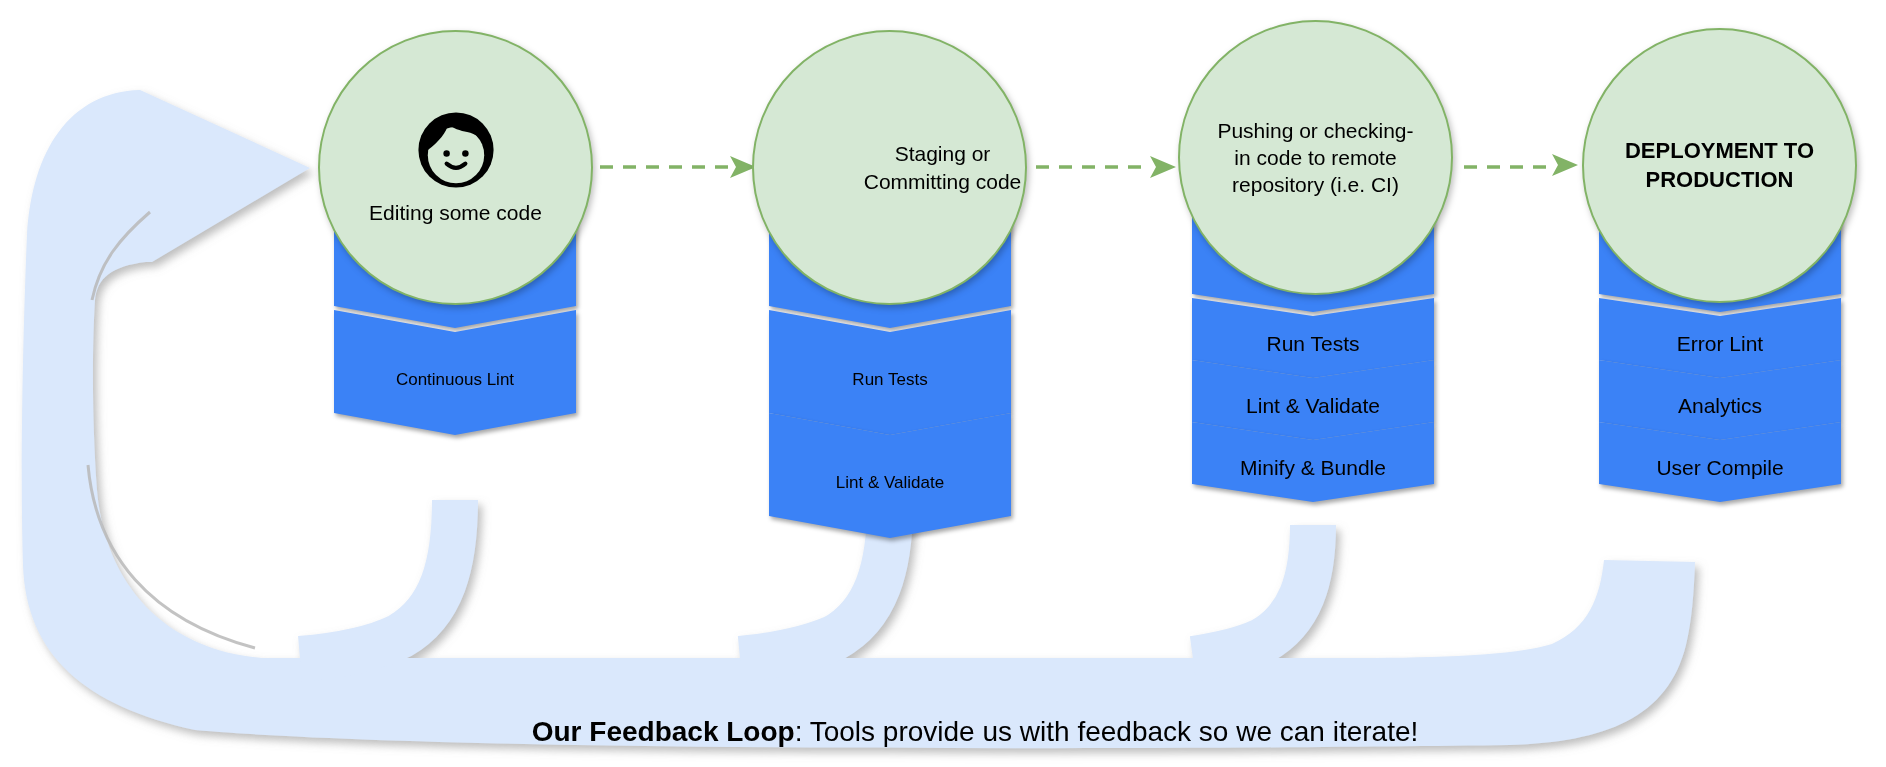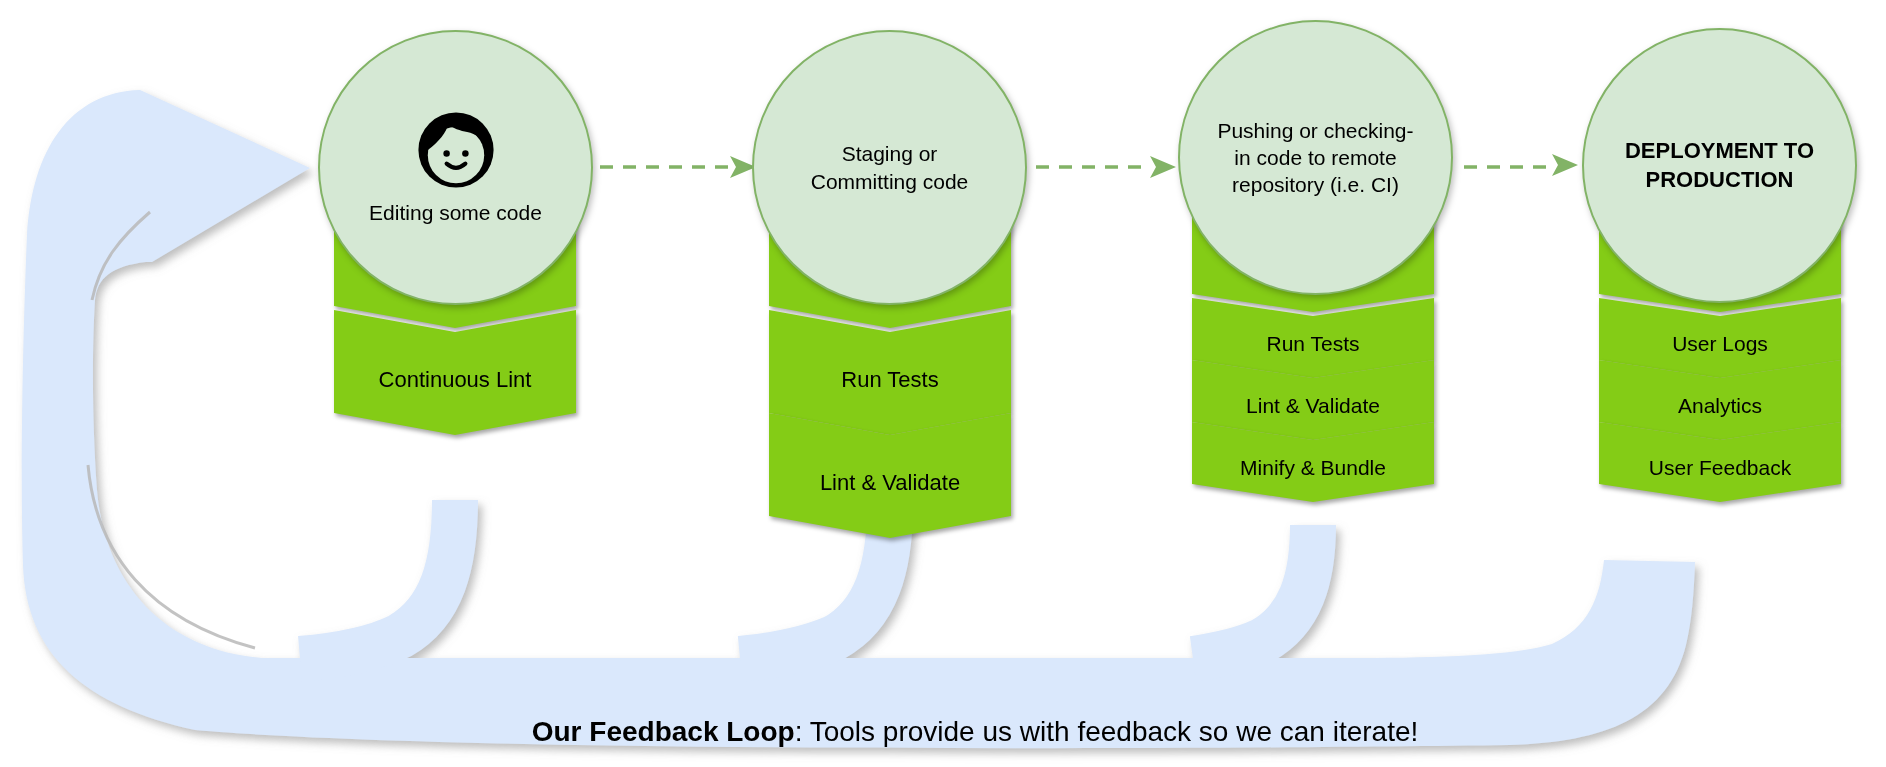--- a/index.html
+++ b/index.html
@@ -23,38 +23,38 @@
     box-sizing:border-box;
     display:flex;flex-direction:column;
     align-items:center;justify-content:center;
     text-align:center;
     font-size:21px;line-height:1.3;
     z-index:5;
     filter:drop-shadow(2px 3px 3px rgba(0,0,0,0.25));
   }
   .circle .lbl{display:block;}
   .c1{left:318px;top:30px;}
-  .c2{left:752px;top:30px;}
+  .c2{left:752px;top:30px;align-items:flex-end;}
   .c3{left:1178px;top:20px;}
   .c4{left:1582px;top:28px;font-weight:bold;font-size:22px;}
   .c1 .lbl{max-width:220px;}
   .c2 .lbl{max-width:165px;}
   .c3 .lbl{max-width:205px;}
   .c4 .lbl{max-width:215px;}
   .face{width:82px;height:82px;margin-bottom:8px;}
 
   
   .segw{position:absolute;filter:drop-shadow(2px 3px 2px rgba(0,0,0,0.35));z-index:3;}
   .seg{
     width:100%;height:100%;
-    background:#84cc16;
+    background:#3b82f6;
     display:flex;align-items:center;justify-content:center;
     text-align:center;
   }
-  .segA{clip-path:polygon(0 0,50% 22px,100% 0,100% calc(100% - 22px),50% 100%,0 calc(100% - 22px));padding-top:14px;box-sizing:border-box;font-size:22px;}
+  .segA{clip-path:polygon(0 0,50% 22px,100% 0,100% calc(100% - 22px),50% 100%,0 calc(100% - 22px));padding-top:14px;box-sizing:border-box;font-size:17px;}
   .segA-top{clip-path:polygon(0 0,100% 0,100% calc(100% - 22px),50% 100%,0 calc(100% - 22px));}
   .segB{clip-path:polygon(0 0,50% 18px,100% 0,100% calc(100% - 18px),50% 100%,0 calc(100% - 18px));padding-top:11px;box-sizing:border-box;font-size:21px;}
   .segB-top{clip-path:polygon(0 0,100% 0,100% calc(100% - 18px),50% 100%,0 calc(100% - 18px));}
 
   
   .w{width:242px;}
   .sA0{height:120px;top:208px;}
   .sA1{height:125px;top:310px;}
   .sA2{height:125px;top:413px;}
   
@@ -166,31 +166,31 @@
       <div class="seg segB">
         <span>Minify &amp; Bundle</span>
       </div>
     </div>
 
   <div class="segw w x4 sB0">
       <div class="seg segB-top"></div>
     </div>
   <div class="segw w x4 sB1">
       <div class="seg segB">
-        <span>User Logs</span>
+        <span>Error Lint</span>
       </div>
     </div>
   <div class="segw w x4 sB2">
       <div class="seg segB">
         <span>Analytics</span>
       </div>
     </div>
   <div class="segw w x4 sB3">
       <div class="seg segB">
-        <span>User Feedback</span>
+        <span>User Compile</span>
       </div>
     </div>
 
   <div class="circle c1">
     <svg class="face" viewBox="0 0 48 48">
       <circle cx="24" cy="24" r="22" fill="#000"></circle>
       <circle cx="24" cy="27" r="16.5" fill="#d5e8d4"></circle>
       <path fill="#000" d="M 7.5 24 C 7.5 9 19 4.5 25 5 C 35.5 6 40.5 13 40.5 23
                            C 40.5 17.5 35.5 14.5 30.5 13.5 C 27 12.8 21.5 11.2 19.3 8.6
                            C 18.8 13.4 13.8 19.2 7.5 24 Z"></path>

